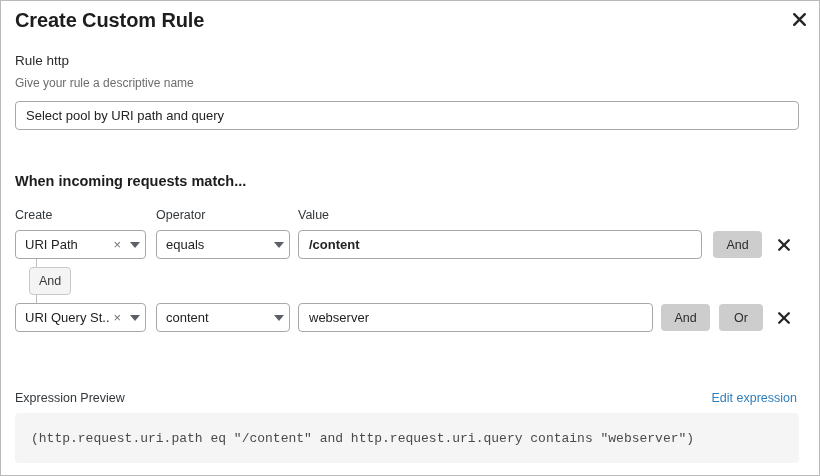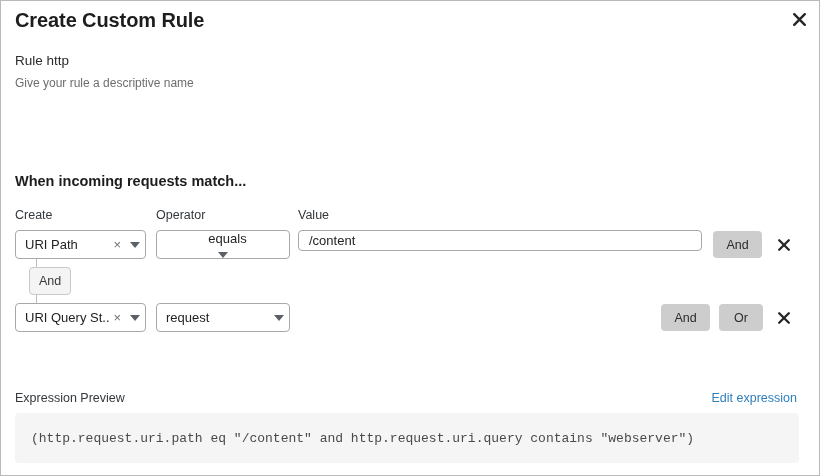--- a/index.html
+++ b/index.html
@@ -139,22 +139,22 @@
   }
   .caret-tri {
     width: 0; height: 0;
     border-left: 5px solid transparent;
     border-right: 5px solid transparent;
     border-top: 6px solid #5a6066;
   }
 
   
   #r1-field    { left: 14px;  top: 229px; width: 131px; }
-  #r1-operator { left: 155px; top: 229px; width: 134px; flex-direction: column; }
-  #r1-value    { left: 297px; top: 229px; width: 404px; height: 21px; }
+  #r1-operator { left: 155px; top: 229px; width: 134px; }
+  #r1-value    { left: 297px; top: 229px; width: 404px; height: 29px; font-weight: bold; }
   #r2-field    { left: 14px;  top: 302px; width: 131px; }
   #r2-operator { left: 155px; top: 302px; width: 134px; }
   #r2-value    { left: 297px; top: 302px; width: 355px; height: 29px; }
 
   
   .pill-btn {
     position: absolute;
     box-sizing: border-box;
     height: 27px;
     background: #cdcdcd;
@@ -265,20 +265,21 @@
   <div id="dlg-title" class="dlg-title">Create Custom Rule</div>
 
   <button class="close-btn" aria-label="Close">
     <svg width="15" height="15" viewBox="0 0 15 15">
       <path d="M2.2 2.2 L12.8 12.8 M12.8 2.2 L2.2 12.8" stroke="#262626" stroke-width="2.4" stroke-linecap="round"></path>
     </svg>
   </button>
 
   <div id="rule-name-label" class="field-label">Rule http</div>
   <div id="rule-name-help" class="field-sublabel">Give your rule a descriptive name</div>
+  <input id="rule-name-input" class="text-input" type="text" value="Select pool by URI path and query" style="">
 
   <div id="match-heading">When incoming requests match...</div>
 
   <div id="col-field" class="col-head">Create</div>
   <div id="col-operator" class="col-head">Operator</div>
   <div id="col-value" class="col-head">Value</div>
 
   <div id="r1-field" class="sel">
     <span class="sel-text">URI Path</span>
     <span class="sel-clear">×</span>
@@ -312,26 +313,27 @@
 
   <div id="r2-field" class="sel">
     <span class="sel-text">URI Query St...</span>
     <span class="sel-clear">×</span>
     <span class="sel-caret">
       <span class="caret-tri"></span>
     </span>
   </div>
 
   <div id="r2-operator" class="sel">
-    <span class="sel-text">request</span>
+    <span class="sel-text">content</span>
     <span class="sel-caret">
       <span class="caret-tri"></span>
     </span>
   </div>
 
+  <input id="r2-value" class="text-input" type="text" value="webserver" style="">
 
   <button id="r2-and" class="pill-btn">And</button>
   <button id="r2-or" class="pill-btn">Or</button>
 
   <button id="r2-del" class="row-del" aria-label="Delete row">
     <svg width="14" height="14" viewBox="0 0 14 14">
       <path d="M2.2 2.2 L11.8 11.8 M11.8 2.2 L2.2 11.8" stroke="#262626" stroke-width="2.3" stroke-linecap="round"></path>
     </svg>
   </button>
 

